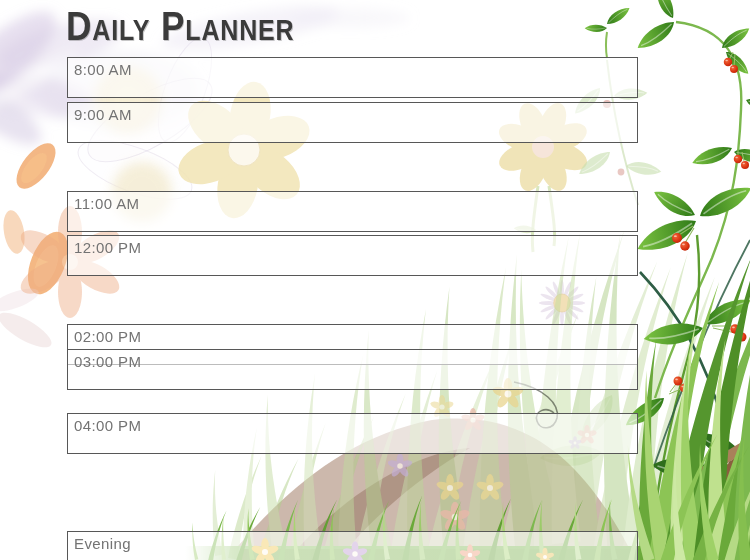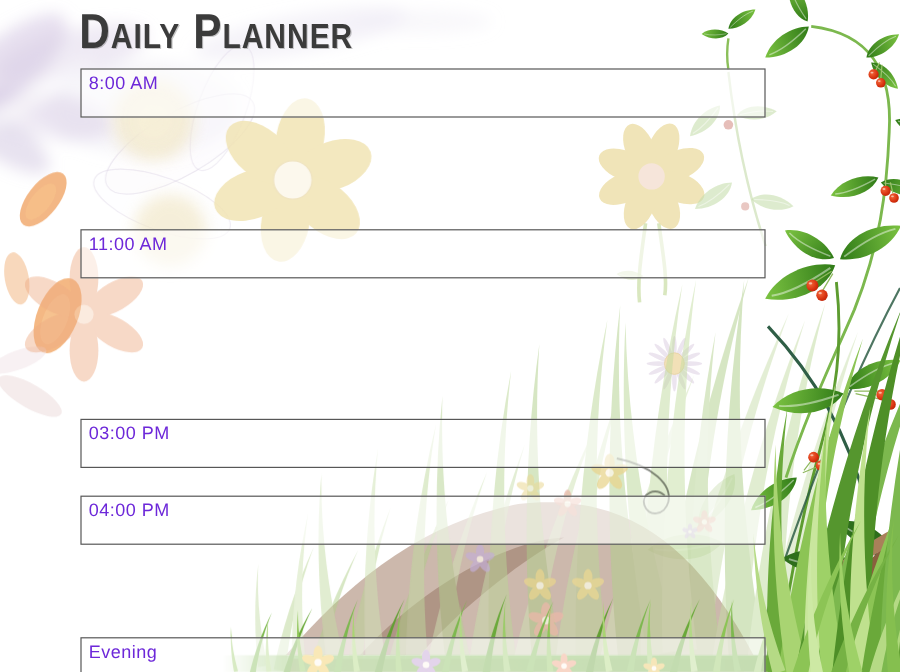--- a/index.html
+++ b/index.html
@@ -7,21 +7,21 @@
          font-family:"Liberation Sans",sans-serif;text-decoration:underline;}
   .bg{position:absolute;left:0;top:0;width:750px;height:560px;}
   .title{position:absolute;left:66px;top:6px;margin:0;z-index:3;
          font-variant:small-caps;font-weight:700;font-size:41px;line-height:1;
          letter-spacing:1px;color:#3b3b3b;transform:scaleX(.86);transform-origin:0 0;
          text-shadow:1px 1px 0 rgba(59,59,59,.28);}
   .rows{position:absolute;left:0;top:0;width:750px;height:560px;z-index:2;}
   .row{position:absolute;left:67px;width:569px;height:39px;
        border:1px solid #575757;background:rgba(255,255,255,.60);box-sizing:content-box;}
   .row .lbl{display:block;padding:3px 0 0 6px;font-size:15px;line-height:18px;
-            color:#6d28d9;letter-spacing:.4px;}
+            color:#737373;letter-spacing:.4px;}
 </style>
 </head>
 <body>
 
 <div class="stage">
 
   <svg class="bg" width="750" height="560" viewBox="0 0 750 560" aria-hidden="true">
     <defs>
       <linearGradient id="lg" x1="0" y1="0" x2="1" y2="0">
         <stop offset="0" stop-color="#2f7a17"></stop>
@@ -330,23 +330,32 @@
       <use href="#blade" transform="translate(740,562) rotate(-8) scale(1.2)" fill="#85bf4f"></use>
     </g>
   </svg>
 
   <h1 class="title">Daily Planner</h1>
 
   <div class="rows">
     <div class="row" style="top:57px">
         <span class="lbl">8:00 AM</span>
       </div>
+    <div class="row" style="top:102px">
+        <span class="lbl">9:00 AM</span>
+      </div>
     <div class="row" style="top:191px">
         <span class="lbl">11:00 AM</span>
       </div>
+    <div class="row" style="top:235px">
+        <span class="lbl">12:00 PM</span>
+      </div>
+    <div class="row" style="top:324px">
+        <span class="lbl">02:00 PM</span>
+      </div>
     <div class="row" style="top:349px">
         <span class="lbl">03:00 PM</span>
       </div>
     <div class="row" style="top:413px">
         <span class="lbl">04:00 PM</span>
       </div>
     <div class="row" style="top:531px;height:42px">
         <span class="lbl">Evening</span>
       </div>
   </div>

